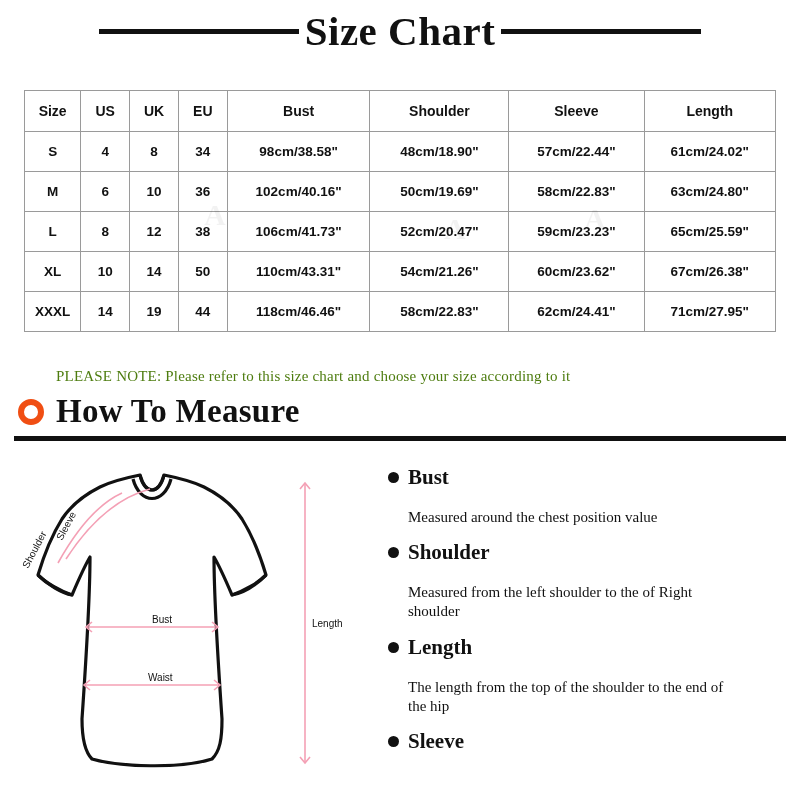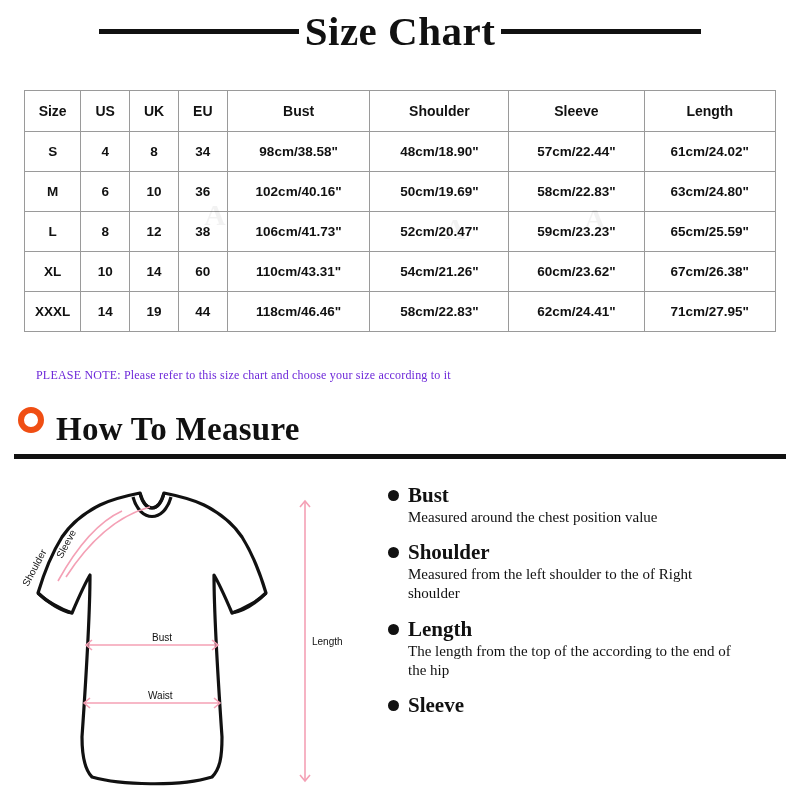--- a/index.html
+++ b/index.html
@@ -71,24 +71,24 @@
     position: absolute;
     font-family: "Liberation Serif", serif;
     color: rgba(0,0,0,0.05);
     font-size: 30px;
     font-weight: bold;
     pointer-events: none;
   }
 
   
   .note {
-    margin: 36px 0 0 36px;
-    color: #6d28d9;
-    font-family: "Liberation Serif", serif;
-    font-size: 12px;
+    margin: 36px 0 0 56px;
+    color: #4d7c0f;
+    font-family: "Liberation Serif", serif;
+    font-size: 15px;
     letter-spacing: 0.2px;
   }
 
   
   .h2m {
     display: flex;
     align-items: center;
     gap: 12px;
     margin: 8px 0 0 18px;
   }
@@ -97,21 +97,20 @@
     height: 26px;
     border-radius: 50%;
     border: 6px solid #f04e13;
     flex: 0 0 auto;
   }
   .h2m-text {
     font-family: "Liberation Serif", serif;
     font-size: 33px;
     font-weight: bold;
     letter-spacing: 0.3px;
-    margin-top: 20px;
   }
   .h2m-rule {
     margin: 6px 14px 0 14px;
     height: 5px;
     background: #111;
   }
 
   
   .bottom {
     display: flex;
@@ -143,21 +142,21 @@
   }
   .bullet-title {
     font-family: "Liberation Serif", serif;
     font-size: 21px;
     font-weight: bold;
   }
   .bullet-desc {
     font-family: "Liberation Serif", serif;
     font-size: 15px;
     line-height: 1.28;
-    margin: 0 0 0 20px;
+    margin: 18px 0 0 20px;
     max-width: 330px;
     color: #111;
   }
 </style>
 </head>
 <body>
 
 <div class="title-row">
   <div class="rule"></div>
   <div class="title-text">Size Chart</div>
@@ -220,21 +219,21 @@
         <td>38</td>
         <td class="measure">106cm/41.73"</td>
         <td class="measure">52cm/20.47"</td>
         <td class="measure">59cm/23.23"</td>
         <td class="measure">65cm/25.59"</td>
       </tr>
       <tr>
         <td>XL</td>
         <td>10</td>
         <td>14</td>
-        <td>60</td>
+        <td>50</td>
         <td class="measure">110cm/43.31"</td>
         <td class="measure">54cm/21.26"</td>
         <td class="measure">60cm/23.62"</td>
         <td class="measure">67cm/26.38"</td>
       </tr>
       <tr>
         <td>XXXL</td>
         <td>14</td>
         <td>19</td>
         <td>44</td>
@@ -328,21 +327,21 @@
         <span class="bullet-title">Shoulder</span>
       </div>
       <div class="bullet-desc">Measured from the left shoulder to the of Right shoulder</div>
     </div>
 
     <div class="bullet-item">
       <div class="bullet-head">
         <span class="dot"></span>
         <span class="bullet-title">Length</span>
       </div>
-      <div class="bullet-desc">The length from the top of the according to the end of the hip</div>
+      <div class="bullet-desc">The length from the top of the shoulder to the end of the hip</div>
     </div>
 
     <div class="bullet-item">
       <div class="bullet-head">
         <span class="dot"></span>
         <span class="bullet-title">Sleeve</span>
       </div>
     </div>
   </div>
 </div>

